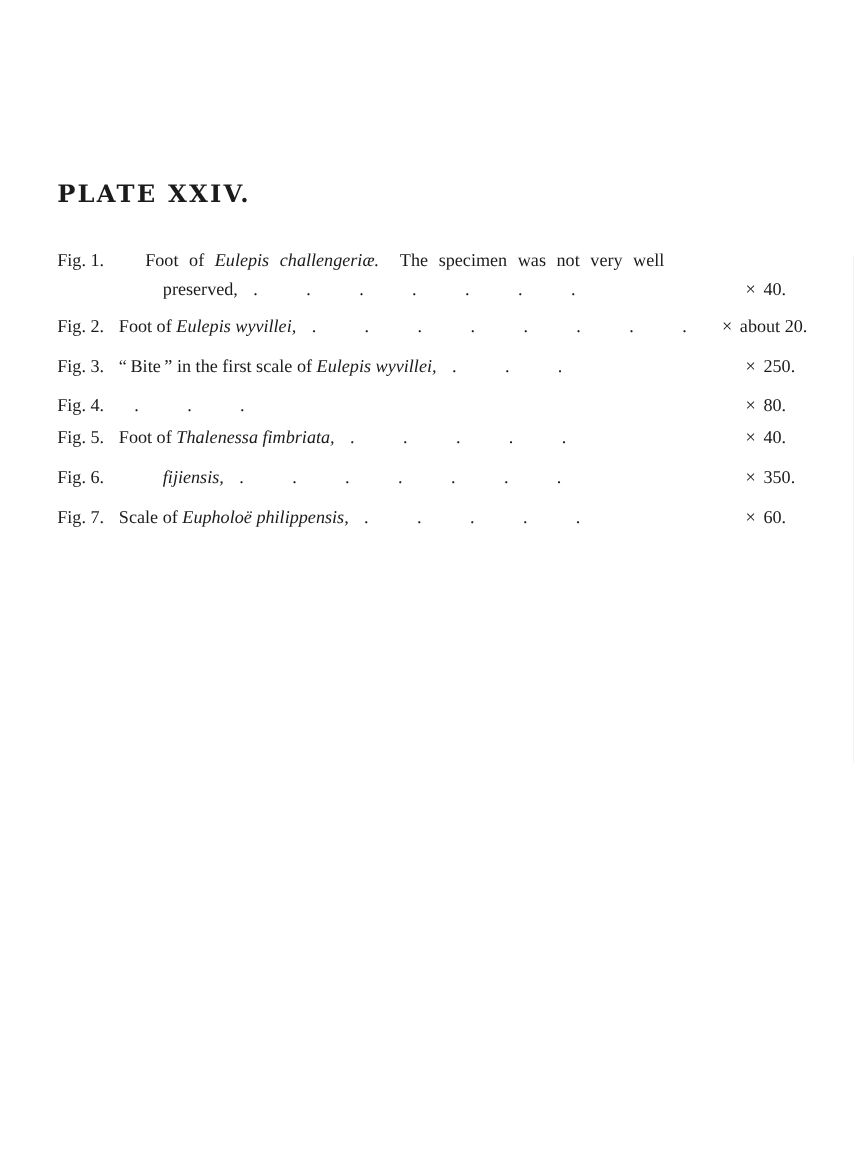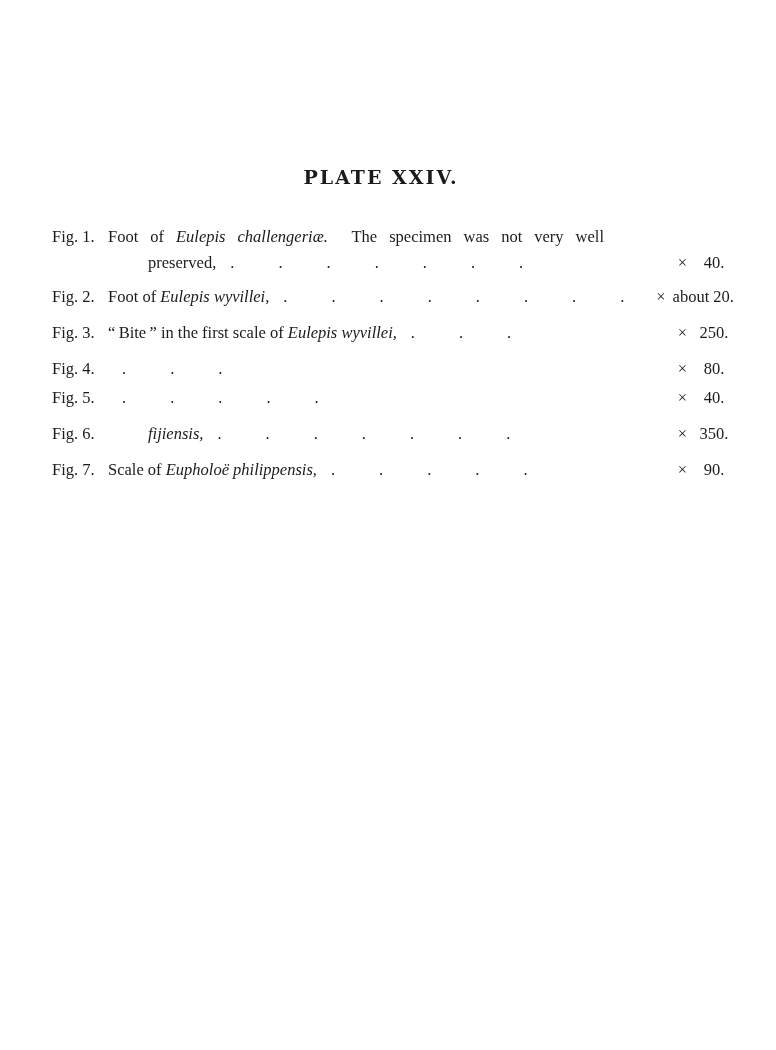--- a/index.html
+++ b/index.html
@@ -17,24 +17,24 @@
     font-family: "Liberation Serif", "DejaVu Serif", serif;
     font-size: 16.5px;
     line-height: 26px;
     box-sizing: border-box;
     padding: 164px 42px 0 52px;
     overflow: hidden;
   }
   .plate-title {
     font-family: "DejaVu Serif", "Liberation Serif", serif;
     font-weight: bold;
-    font-size: 19px;
+    font-size: 22px;
     line-height: 26px;
     letter-spacing: 2px;
-    text-align: center;
+    text-align: left;
     padding-right: 24px;
     margin: 0 0 34px 0;
   }
   .figure-list { display: block; }
   .entry {
     display: flex;
     align-items: flex-start;
     margin-bottom: 10px;
   }
   .entry:nth-child(1) { margin-bottom: 8px; }
@@ -45,20 +45,21 @@
   }
   .entry-body {
     flex: 1 1 auto;
     min-width: 0;
   }
   .first-line {
     text-align: justify;
     text-align-last: justify;
     padding-right: 130px;
     white-space: normal;
+    margin-left: 24px;
   }
   .line {
     display: flex;
     align-items: baseline;
     min-width: 0;
   }
   .txt { white-space: nowrap; }
   .cont {
     margin-left: 40px;
     white-space: nowrap;
@@ -79,21 +80,21 @@
   .mag {
     flex: 0 0 auto;
     display: inline-flex;
     align-items: baseline;
     white-space: nowrap;
   }
   .mag .times { margin-right: 7px; }
   .mag .val {
     display: inline-block;
     min-width: 40px;
-    text-align: center;
+    text-align: left;
   }
 </style>
 </head>
 <body>
 
 <div class="page">
   <h1 class="plate-title">PLATE XXIV.</h1>
   <div class="figure-list">
   <div class="entry">
     <span class="fig-label">Fig. 1.</span>
@@ -173,20 +174,21 @@
               <span class="val">80.</span>
             </span>
           </div>
         </div>
   </div>
 
   <div class="entry">
     <span class="fig-label">Fig. 5.</span>
     <div class="entry-body">
           <div class="line">
+            <span class="txt"><span>Foot of </span><span class="it">Thalenessa fimbriata,</span></span>
             <span class="leader">
               <span>.</span>
               <span>.</span>
               <span>.</span>
               <span>.</span>
               <span>.</span>
             </span>
             <span class="mag">
               <span class="times">×</span>
               <span class="val">40.</span>
@@ -224,19 +226,19 @@
             <span class="txt"><span>Scale of </span><span class="it">Eupholoë philippensis,</span></span>
             <span class="leader">
               <span>.</span>
               <span>.</span>
               <span>.</span>
               <span>.</span>
               <span>.</span>
             </span>
             <span class="mag">
               <span class="times">×</span>
-              <span class="val">90.</span>
+              <span class="val">60.</span>
             </span>
           </div>
         </div>
   </div>
 </div>
 </div>
 
 </body></html>

